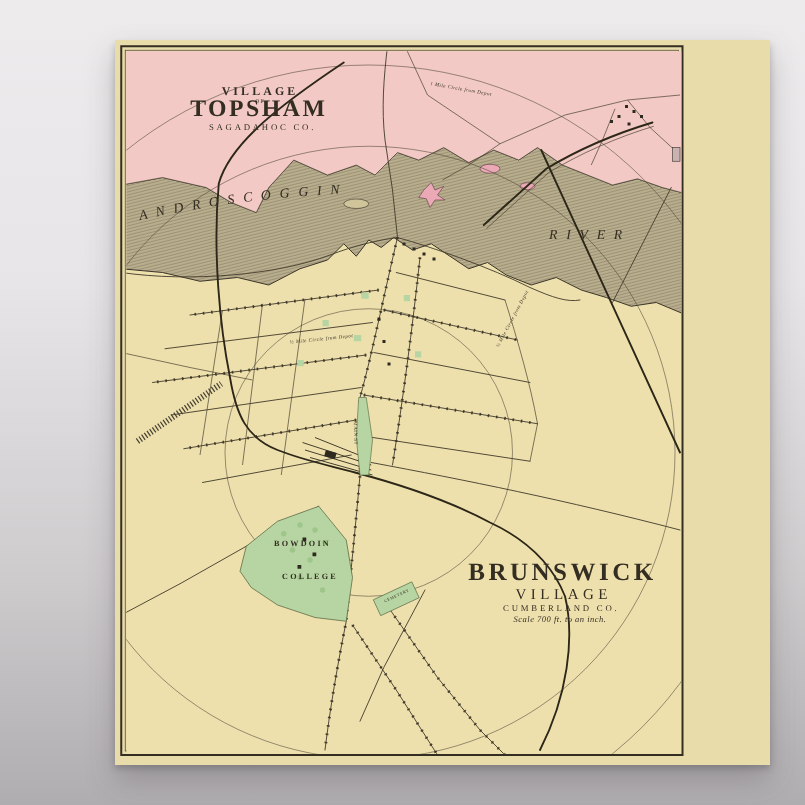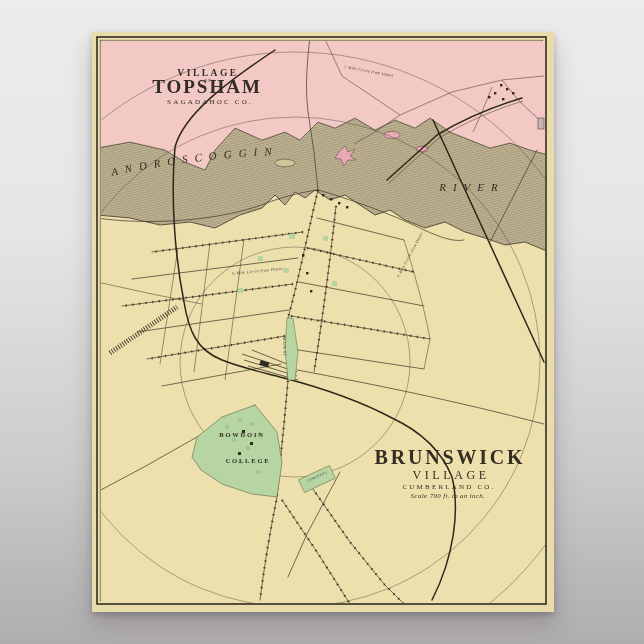--- a/index.html
+++ b/index.html
@@ -2,21 +2,21 @@
 <html><head>
 <meta charset="utf-8">
 <style>
   html,body{margin:0;padding:0;}
   body{
     width:644px;height:644px;overflow:hidden;
     background:linear-gradient(180deg,#edebec 0%,#e7e5e7 35%,#cecbcd 72%,#b0adb0 100%);
     font-family:"Liberation Serif", serif;
   }
   .poster{
-    position:absolute;left:92px;top:32px;width:462px;height:580px;
+    position:absolute;left:92px;top:32px;width:524px;height:580px;
     background:#e9dcab;
     box-shadow:0 3px 5px rgba(70,65,70,.30),0 12px 22px rgba(70,65,70,.28);
   }
   .poster svg{position:absolute;inset:0;display:block;}
   .st{stroke:#46402f;stroke-width:.75;fill:none;stroke-linecap:round;}
   .st2{stroke:#46402f;stroke-width:.55;fill:none;}
   .bld{stroke:#332d22;stroke-width:2.3;fill:none;stroke-dasharray:1.3 5.4;opacity:.85;}
   .rr{stroke:#2c2719;stroke-width:1.5;fill:none;stroke-linecap:round;}
   .arc{stroke:#4a4336;stroke-width:.55;fill:none;opacity:.8;}
   .bmark{fill:#2f2a20;}

